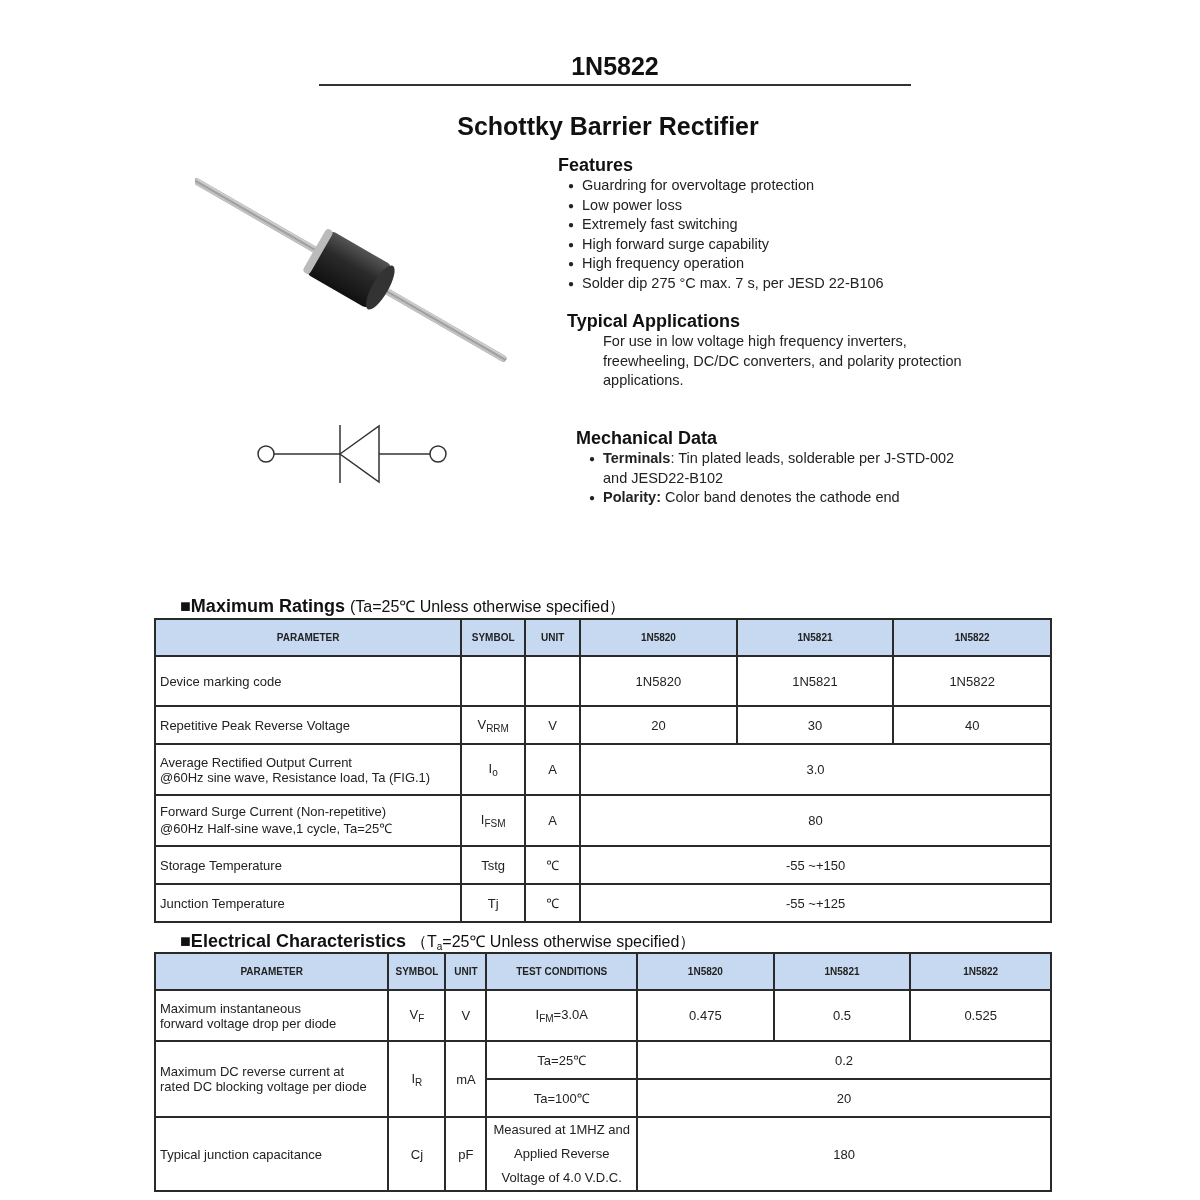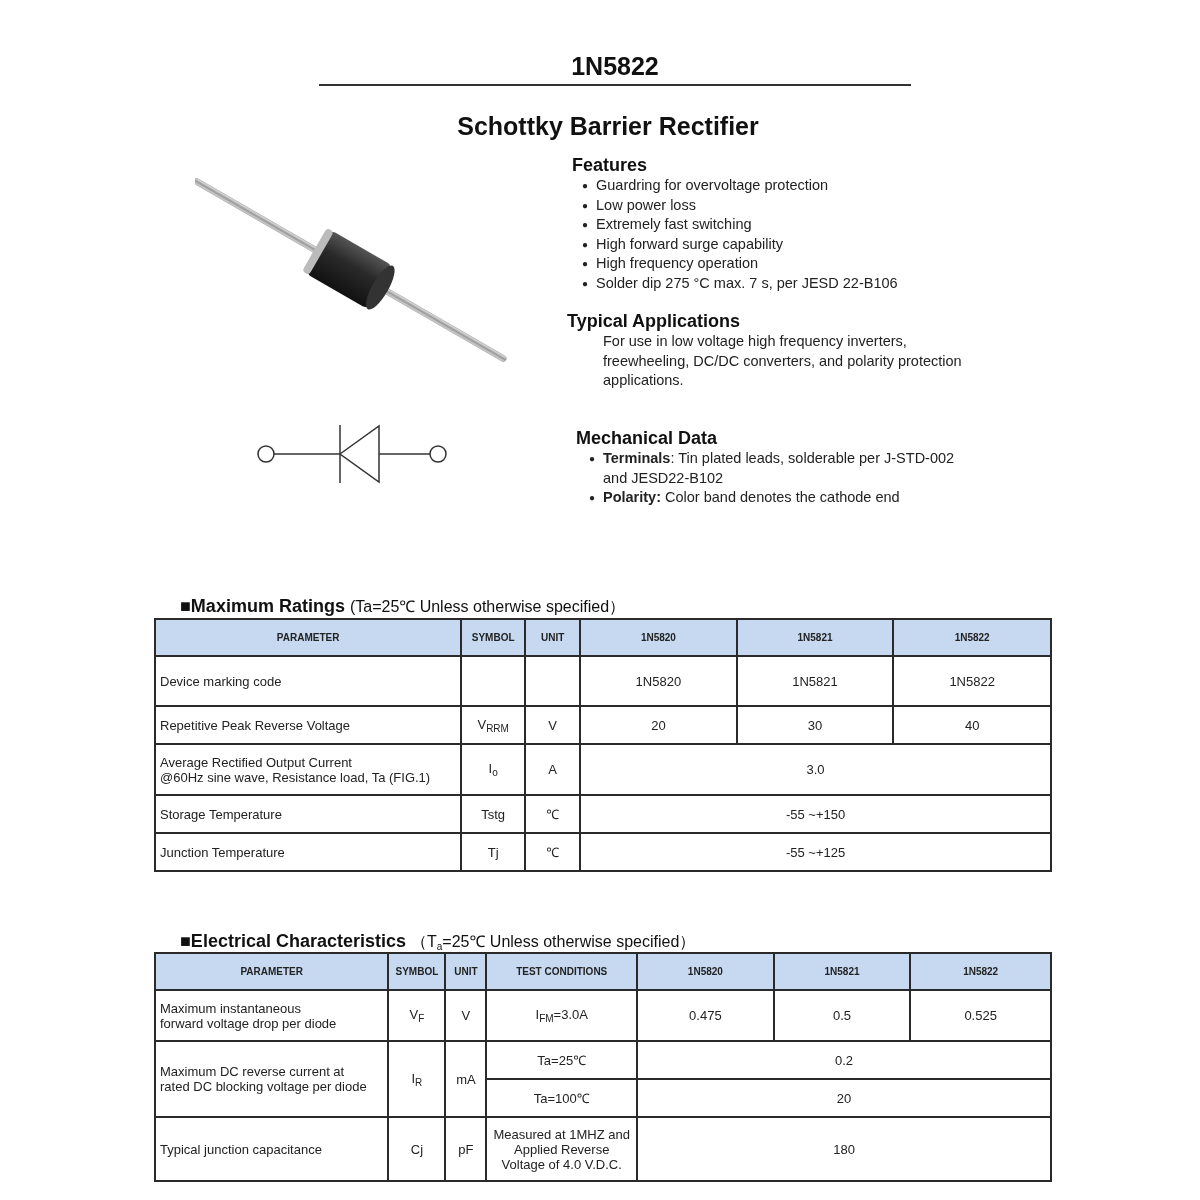--- a/index.html
+++ b/index.html
@@ -52,21 +52,21 @@
 
 <svg class="abs" style="left:250px;top:420px" width="210" height="70">
   <circle cx="16" cy="34" r="8" fill="none" stroke="#333" stroke-width="1.5"></circle>
   <line x1="24" y1="34" x2="90" y2="34" stroke="#333" stroke-width="1.5"></line>
   <line x1="90" y1="5" x2="90" y2="63" stroke="#333" stroke-width="1.5"></line>
   <polygon points="90,34 129,6 129,62" fill="none" stroke="#333" stroke-width="1.5"></polygon>
   <line x1="129" y1="34" x2="180" y2="34" stroke="#333" stroke-width="1.5"></line>
   <circle cx="188" cy="34" r="8" fill="none" stroke="#333" stroke-width="1.5"></circle>
 </svg>
 
-<div class="abs" style="left:572px;top:155px">
+<div class="abs" style="left:558px;top:155px">
   <div class="sec-h">Features</div>
   <ul class="bul sec-body" style="margin-left:10px">
     <li>Guardring for overvoltage protection</li>
     <li>Low power loss</li>
     <li>Extremely fast switching</li>
     <li>High forward surge capability</li>
     <li>High frequency operation</li>
     <li>Solder dip 275 °C max. 7 s, per JESD 22-B106</li>
   </ul>
 </div>
@@ -120,20 +120,26 @@
     <td>V</td>
     <td>20</td>
     <td>30</td>
     <td>40</td>
   </tr>
   <tr style="height:51px">
     <td class="left"><span>Average Rectified Output Current</span><br><span>@60Hz sine wave, Resistance load, Ta (FIG.1)</span></td>
     <td><span>I</span><span class="sub-s">o</span></td>
     <td>A</td>
     <td colspan="3">3.0</td>
+  </tr>
+  <tr style="height:51px">
+    <td class="left"><span>Forward Surge Current (Non-repetitive)</span><br><span>@60Hz Half-sine wave,1 cycle, Ta=25℃</span></td>
+    <td><span>I</span><span class="sub-s">FSM</span></td>
+    <td>A</td>
+    <td colspan="3">80</td>
   </tr>
   <tr style="height:38px">
     <td class="left">Storage Temperature</td>
     <td>Tstg</td>
     <td>℃</td>
     <td colspan="3">-55 ~+150</td>
   </tr>
   <tr style="height:38px">
     <td class="left">Junction Temperature</td>
     <td>Tj</td>
@@ -184,17 +190,17 @@
     <td colspan="3">0.2</td>
   </tr>
   <tr style="height:38px">
     <td>Ta=100℃</td>
     <td colspan="3">20</td>
   </tr>
   <tr style="height:64px">
     <td class="left">Typical junction capacitance</td>
     <td>Cj</td>
     <td>pF</td>
-    <td style="line-height:15px">Measured at 1MHZ and Applied Reverse Voltage of 4.0 V.D.C.</td>
+    <td style="line-height:24px">Measured at 1MHZ and Applied Reverse Voltage of 4.0 V.D.C.</td>
     <td colspan="3">180</td>
   </tr>
 </tbody>
   </table>
 
 </body></html>

